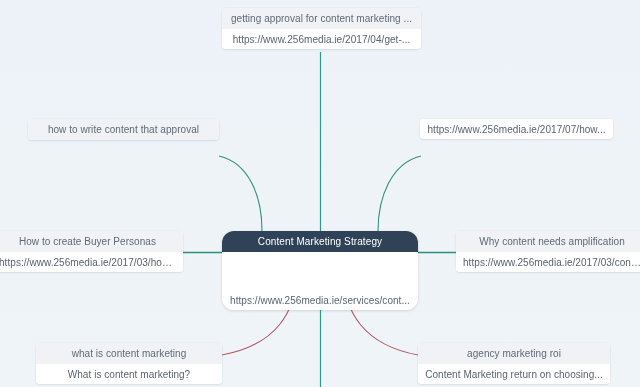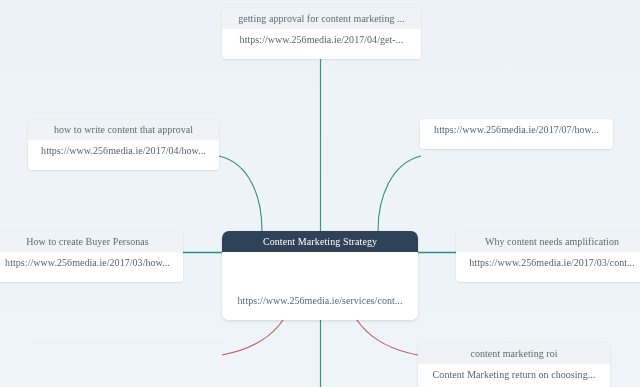--- a/index.html
+++ b/index.html
@@ -33,21 +33,20 @@
   }
 
   
   .node {
     position: absolute;
     box-sizing: border-box;
     border-radius: 4px;
     overflow: hidden;
     box-shadow: 0 1px 2px rgba(40, 60, 90, 0.10), 0 0 0 0.5px rgba(120,140,165,0.07);
     background: #ffffff;
-    font-family: Liberation Serif, serif;
   }
   .node .title {
     box-sizing: border-box;
     background: #f0f2f5;
     color: #5e6a79;
     font-size: 10px;
     line-height: 21px;
     height: 21px;
     text-align: center;
     white-space: nowrap;
@@ -55,33 +54,33 @@
     text-overflow: ellipsis;
     padding: 0 7px;
     letter-spacing: 0.05px;
   }
   .node .url {
     box-sizing: border-box;
     background: #ffffff;
     color: #59636f;
     font-size: 10px;
     line-height: 22px;
-    height: 30px;
+    height: 20px;
     text-align: center;
     white-space: nowrap;
     overflow: hidden;
     text-overflow: ellipsis;
     padding: 0 7px;
     letter-spacing: 0.05px;
   }
 
   
   .node.root {
     box-shadow: 0 1px 3px rgba(30, 50, 80, 0.16);
-    border-radius: 7px;
+    border-radius: 12px;
   }
   .node.root .title {
     background: #2f4257;
     color: #ffffff;
     font-size: 10px;
     line-height: 21px;
     height: 21px;
     border-radius: 5px 5px 0 0;
     font-weight: normal;
     letter-spacing: 0.1px;
@@ -116,21 +115,20 @@
     <path d="M 344 274 C 344 312, 364 345, 418 355" stroke="#b4575f" stroke-width="1.1" fill="none"></path>
   </svg>
 
   <div class="node" style="left:222px; top:8px; width:199px;">
     <div class="title">getting approval for content marketing ...</div>
     <div class="url">https://www.256media.ie/2017/04/get-...</div>
   </div>
 
   <div class="node" style="left:28px; top:119px; width:191px;">
     <div class="title">how to write content that approval</div>
-    <div class="url">https://www.256media.ie/2017/04/how...</div>
   </div>
 
   <div class="node" style="left:420px; top:119px; width:193px;">
     <div class="url">https://www.256media.ie/2017/07/how...</div>
   </div>
 
   <div class="node" style="left:-8px; top:231px; width:191px;">
     <div class="title">How to create Buyer Personas</div>
     <div class="url">https://www.256media.ie/2017/03/how...</div>
   </div>
@@ -139,20 +137,22 @@
     <div class="title">Content Marketing Strategy</div>
     <div class="url">https://www.256media.ie/services/cont...</div>
   </div>
 
   <div class="node" style="left:456px; top:231px; width:192px;">
     <div class="title">Why content needs amplification</div>
     <div class="url">https://www.256media.ie/2017/03/cont...</div>
   </div>
 
   <div class="node" style="left:36px; top:343px; width:186px;">
+    <div class="title">what is content marketing</div>
+    <div class="url">What is content marketing?</div>
   </div>
 
   <div class="node" style="left:418px; top:343px; width:192px;">
-    <div class="title">content marketing roi</div>
+    <div class="title">agency marketing roi</div>
     <div class="url">Content Marketing return on choosing...</div>
   </div>
 
 </div>
 
 </body></html>

